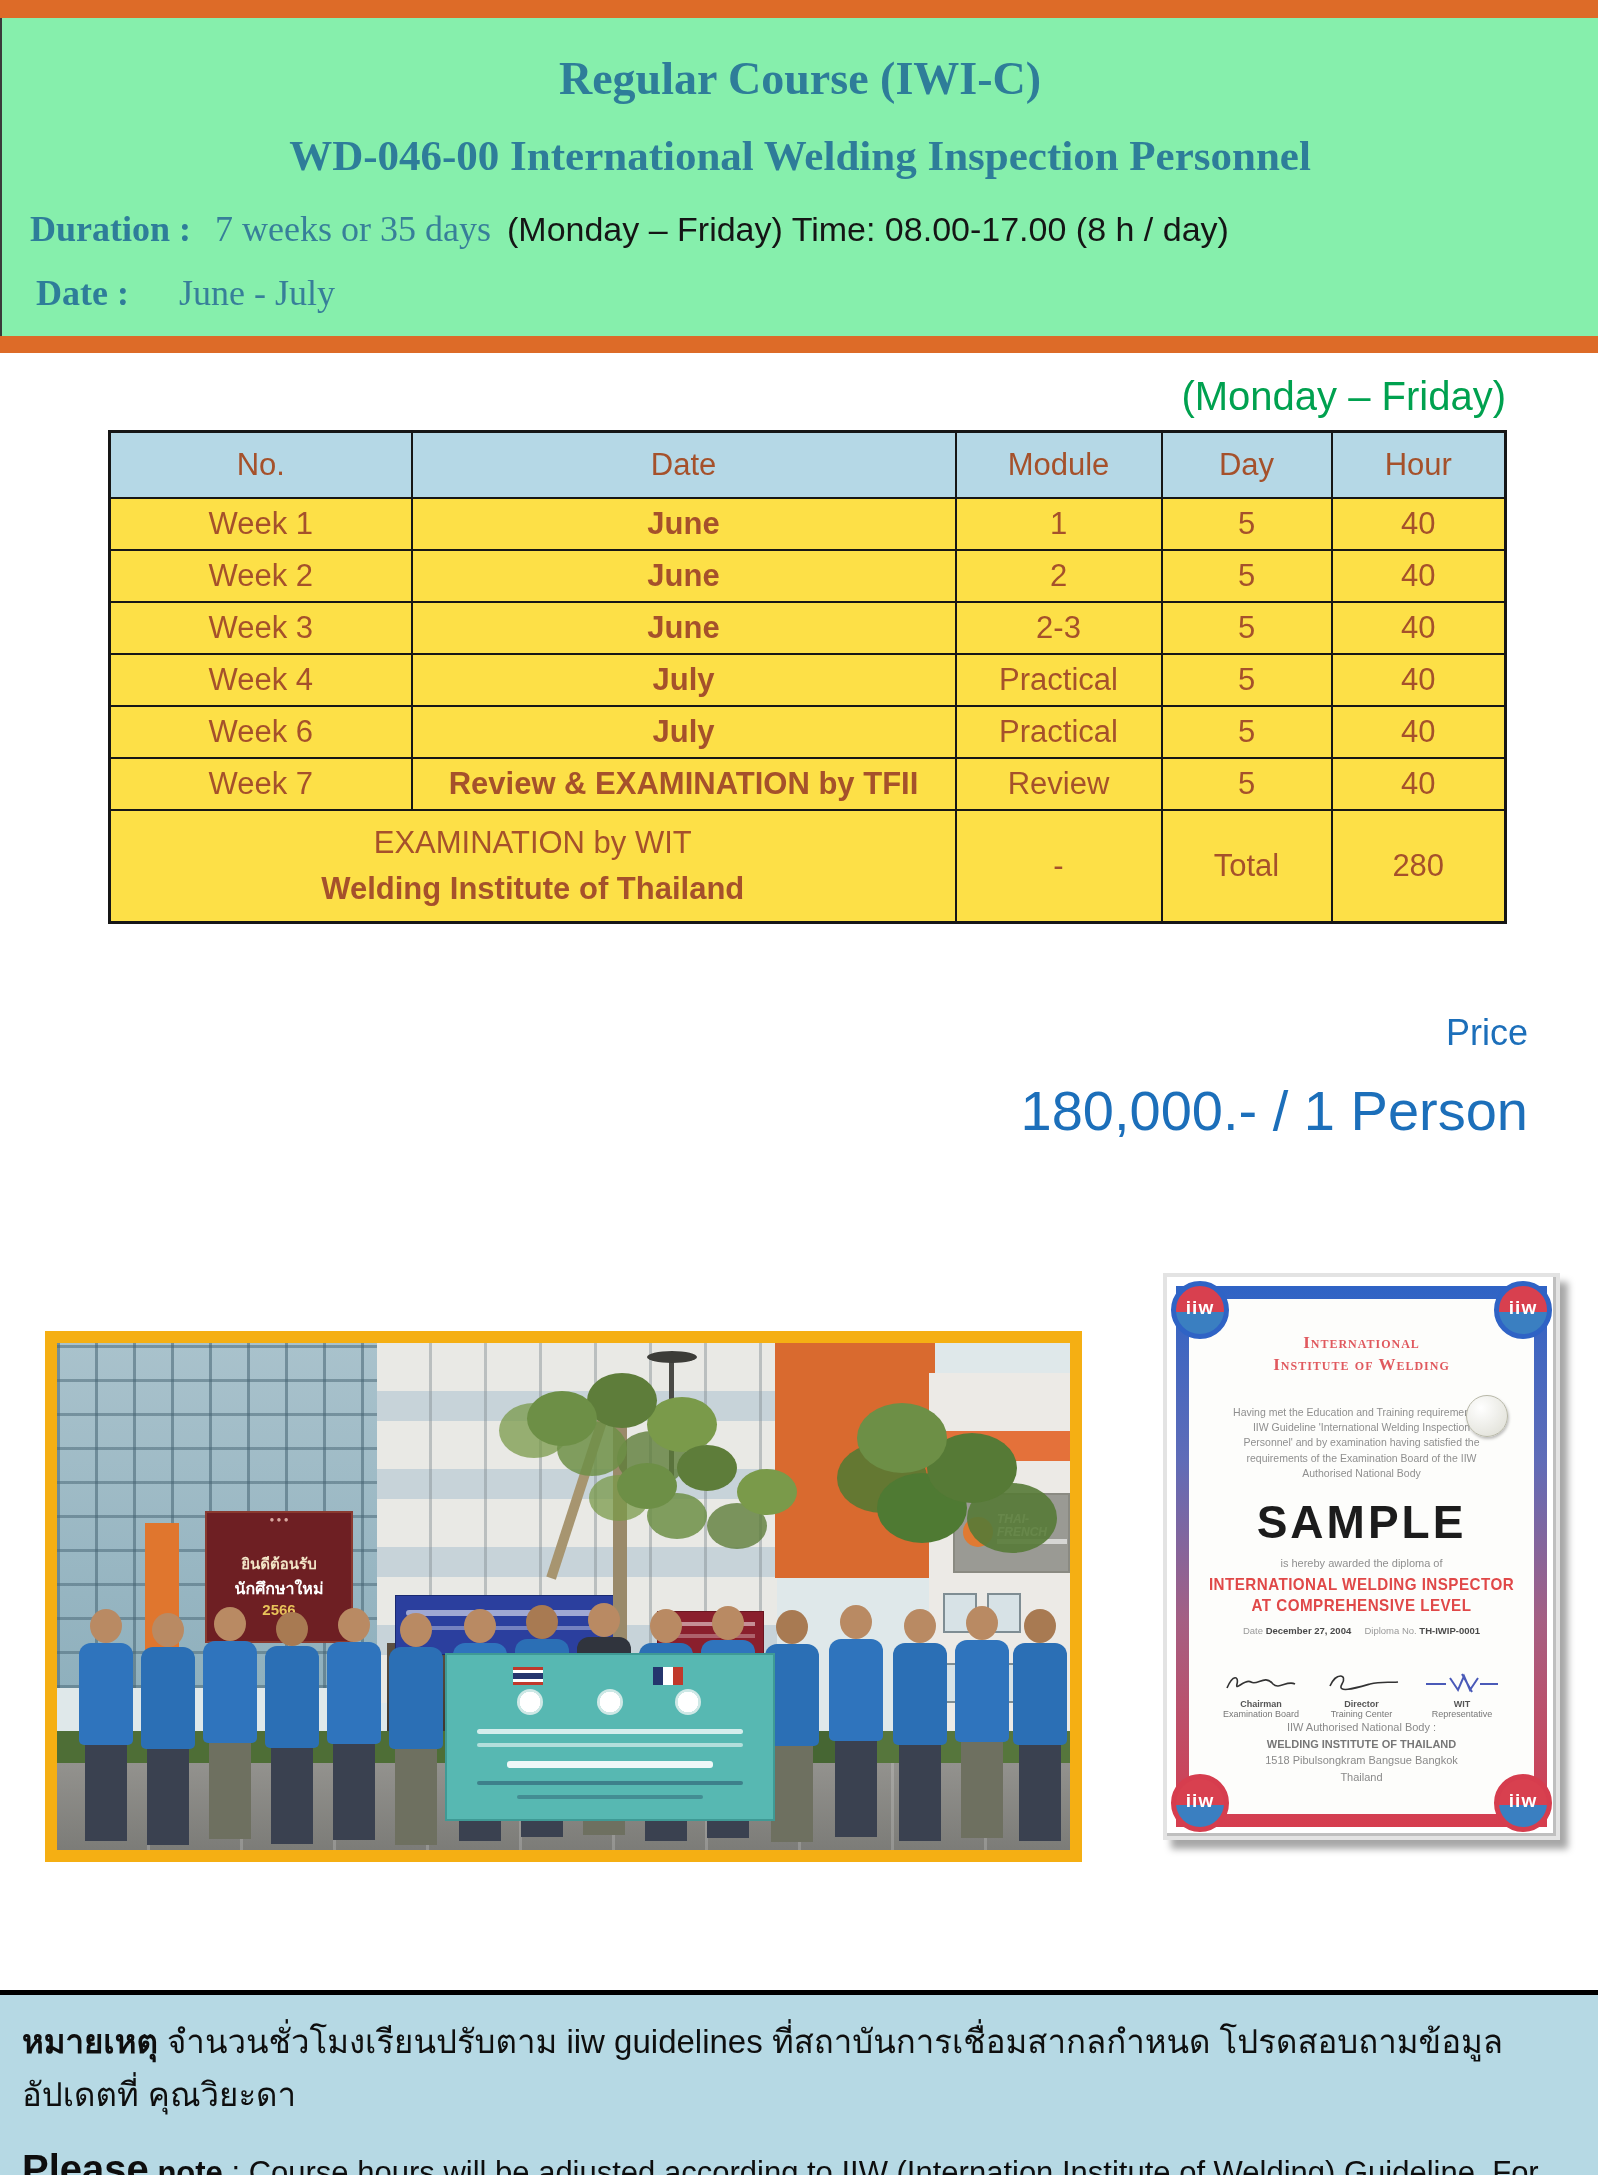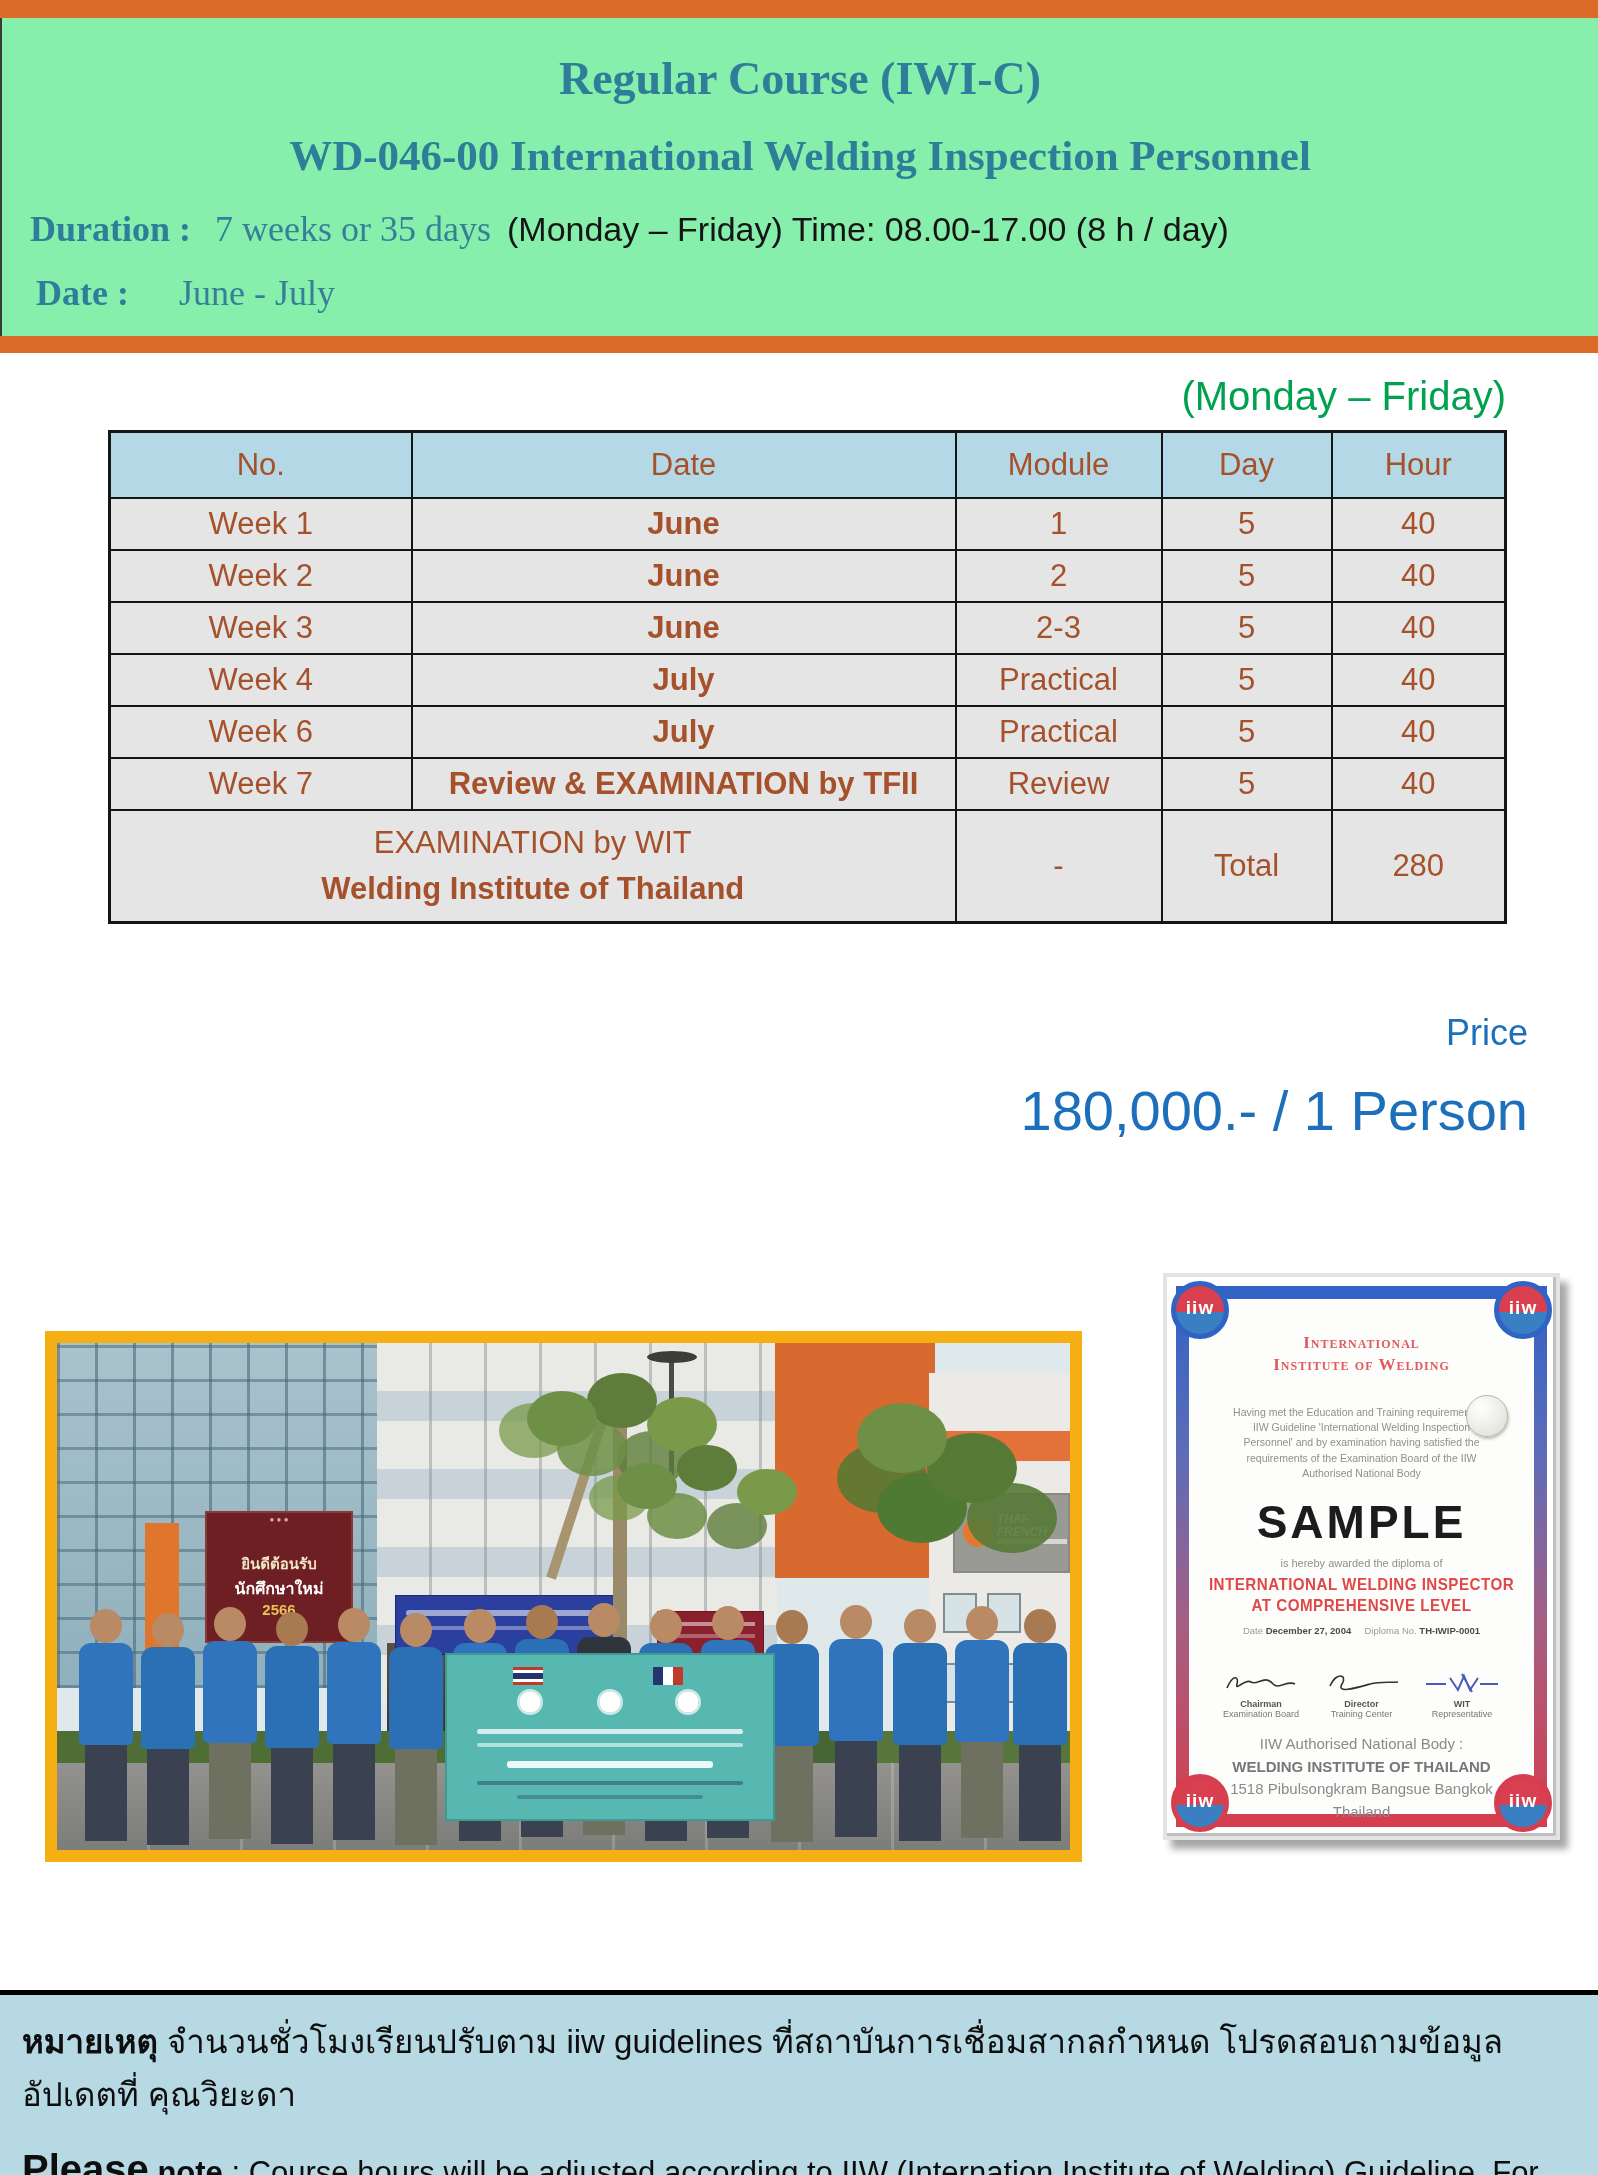--- a/index.html
+++ b/index.html
@@ -23,21 +23,21 @@
 
   
   .green-note{position:absolute;top:374px;right:92px;font-size:40px;color:#00a14f;font-weight:500;}
 
   
   table.tbl{position:absolute;left:108px;top:430px;width:1396px;border-collapse:collapse;
             table-layout:fixed;border:3px solid #161616;}
   .tbl th,.tbl td{border:2px solid #161616;text-align:center;vertical-align:middle;
                   color:#a5512b;font-size:31px;font-weight:normal;padding:0;}
   .tbl thead th{height:64px;background:#b5d8e6;font-weight:500;}
-  .tbl tbody td{height:50px;background:#e5e5e5;}
+  .tbl tbody td{height:50px;background:#fde047;}
   .tbl td.b{font-weight:bold;}
   .tbl tr.sum td{height:110px;}
   .sum-l1{display:block;font-size:31px;margin-bottom:10px;}
   .sum-l2{display:block;font-size:31px;font-weight:bold;}
 
   
   .price-wrap{position:absolute;right:70px;top:1012px;text-align:right;color:#1c6fba;}
   .price-label{font-size:36px;font-weight:500;}
   .price-value{font-size:56px;font-weight:500;margin-top:24px;}
 
@@ -165,21 +165,21 @@
   .cert-diploma{margin-top:6px;color:#e04848;font-weight:bold;font-size:16.5px;
         transform:scaleX(.92);letter-spacing:.5px;}
   .cert-diploma .d2{display:block;margin-top:2px;}
   .cert-meta{margin-top:10px;font-size:9.5px;color:#9a9a9a;}
   .cert-meta b{color:#4a4a4a;}
   .cert-sigs{margin-top:34px;display:flex;justify-content:space-between;padding:0 26px;}
   .sig-col{width:92px;text-align:center;}
   .sig-col svg{width:80px;height:26px;display:block;margin:0 auto;}
   .sig-l1{font-size:9px;font-weight:bold;color:#555;margin-top:3px;}
   .sig-l2{font-size:9px;color:#777;}
-  .cert-footer{margin-top:14px;font-size:15px;line-height:1.5;color:#8a8a8a;}
+  .cert-footer{font-size:11px;line-height:1.5;color:#8a8a8a;}
   .cert-footer .f2{font-weight:bold;color:#777;}
 
   
   .page-footer{position:absolute;left:0;top:1990px;width:1598px;height:185px;background:#b6d9e4;
         border-top:5px solid #000;box-sizing:border-box;padding:20px 24px 0 22px;}
   .f-thai{font-size:33px;color:#0e0e0e;}
   .f-thai b{font-weight:bold;}
   .f-en{margin-top:16px;font-size:31px;color:#0e0e0e;line-height:1.6;width:1540px;}
   .f-en .big{font-size:40px;font-weight:bold;}
   .f-en .mid{font-size:31px;font-weight:bold;}

